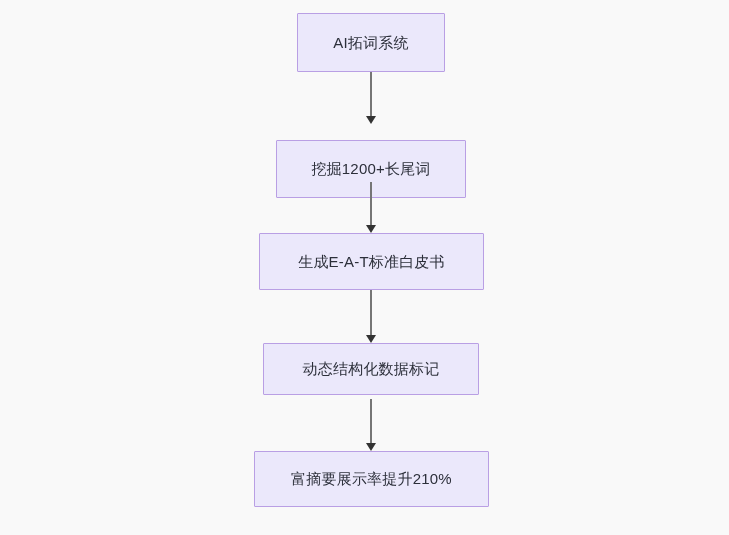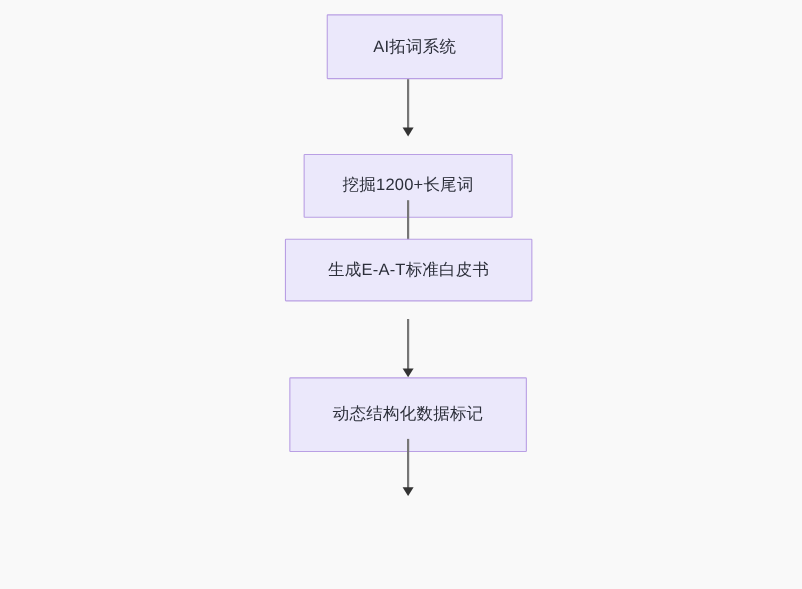--- a/index.html
+++ b/index.html
@@ -55,50 +55,53 @@
     border-left: 5px solid transparent;
     border-right: 5px solid transparent;
     border-top: 8px solid #333333;
   }
 </style>
 </head>
 <body>
 
 <div id="flowchart">
 
-  <div class="node" style="left:297px; top:13px; width:160px; height:59px;">
+  <div class="node" style="left:297px; top:13px; width:148px; height:59px;">
     <span class="node-label">AI拓词系统</span>
   </div>
 
   <div class="edge" style="left:370px; top:72px; height:52px; width:2px;">
     <div class="edge-line" style="height:45px;"></div>
     <div class="edge-arrow" style="top:44px;"></div>
   </div>
 
   <div class="node" style="left:276px; top:140px; width:190px; height:58px;">
     <span class="node-label">挖掘1200+长尾词</span>
   </div>
 
   <div class="edge" style="left:370px; top:182px; height:51px; width:2px;">
     <div class="edge-line" style="height:44px;"></div>
     <div class="edge-arrow" style="top:43px;"></div>
   </div>
 
-  <div class="node" style="left:259px; top:217px; width:225px; height:57px;">
+  <div class="node" style="left:259px; top:233px; width:225px; height:57px;">
     <span class="node-label">生成E-A-T标准白皮书</span>
   </div>
 
   <div class="edge" style="left:370px; top:290px; height:53px; width:2px;">
     <div class="edge-line" style="height:46px;"></div>
     <div class="edge-arrow" style="top:45px;"></div>
   </div>
 
-  <div class="node" style="left:263px; top:343px; width:216px; height:68px;">
+  <div class="node" style="left:263px; top:343px; width:216px; height:52px;">
     <span class="node-label">动态结构化数据标记</span>
   </div>
 
   <div class="edge" style="left:370px; top:399px; height:52px; width:2px;">
     <div class="edge-line" style="height:45px;"></div>
     <div class="edge-arrow" style="top:44px;"></div>
   </div>
 
+  <div class="node" style="left:254px; top:451px; width:235px; height:56px;">
+    <span class="node-label">富摘要展示率提升210%</span>
+  </div>
 
 </div>
 
 </body></html>

